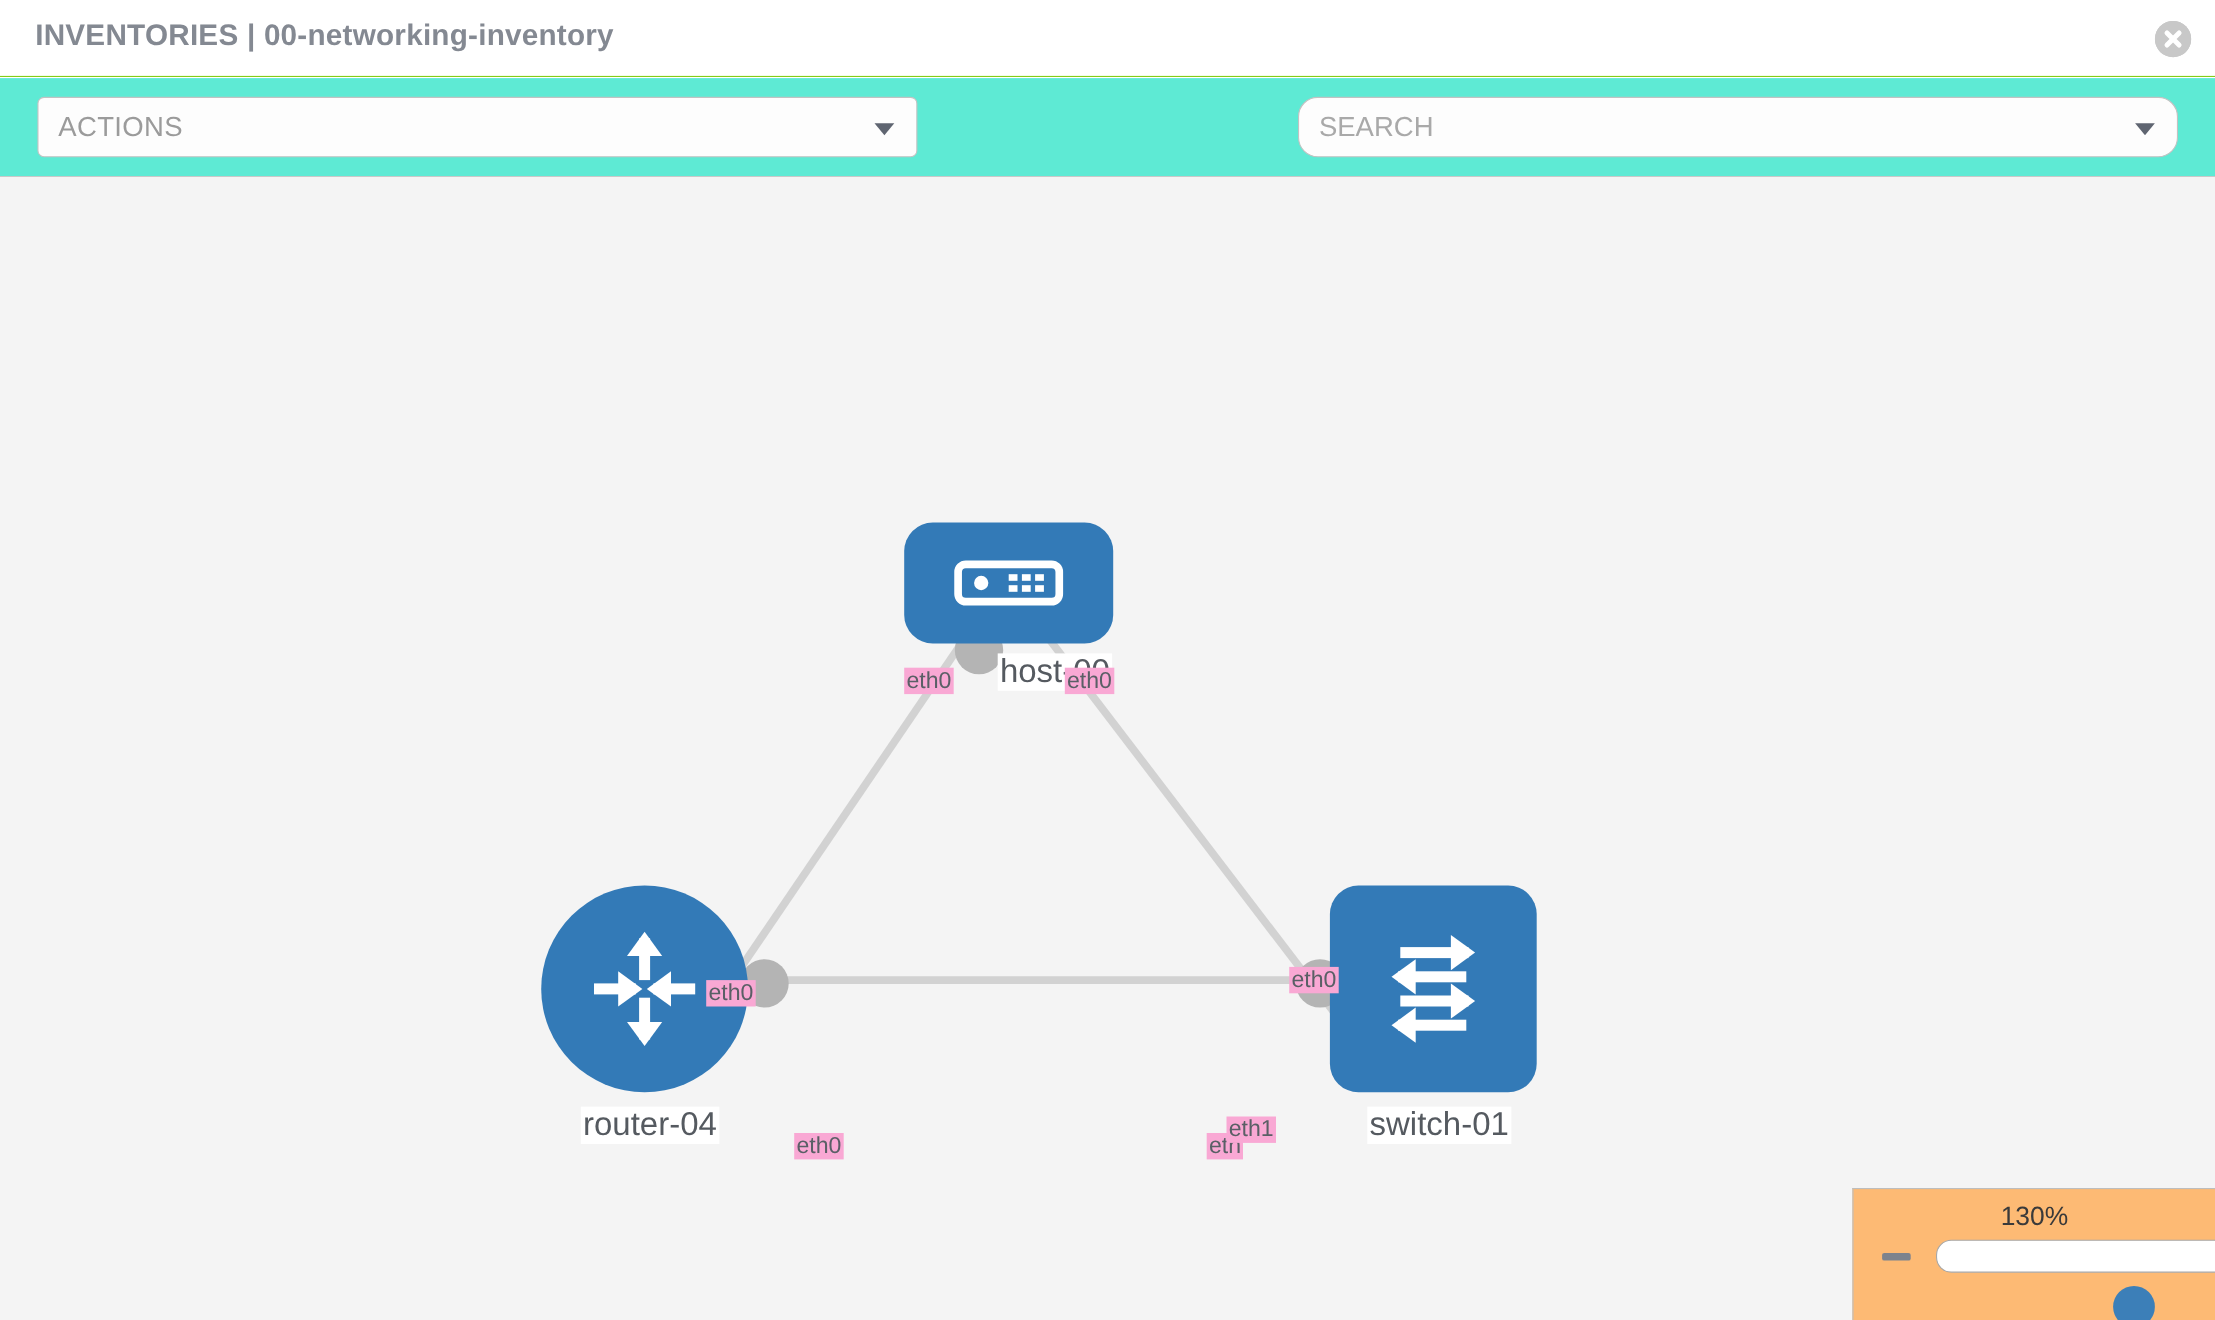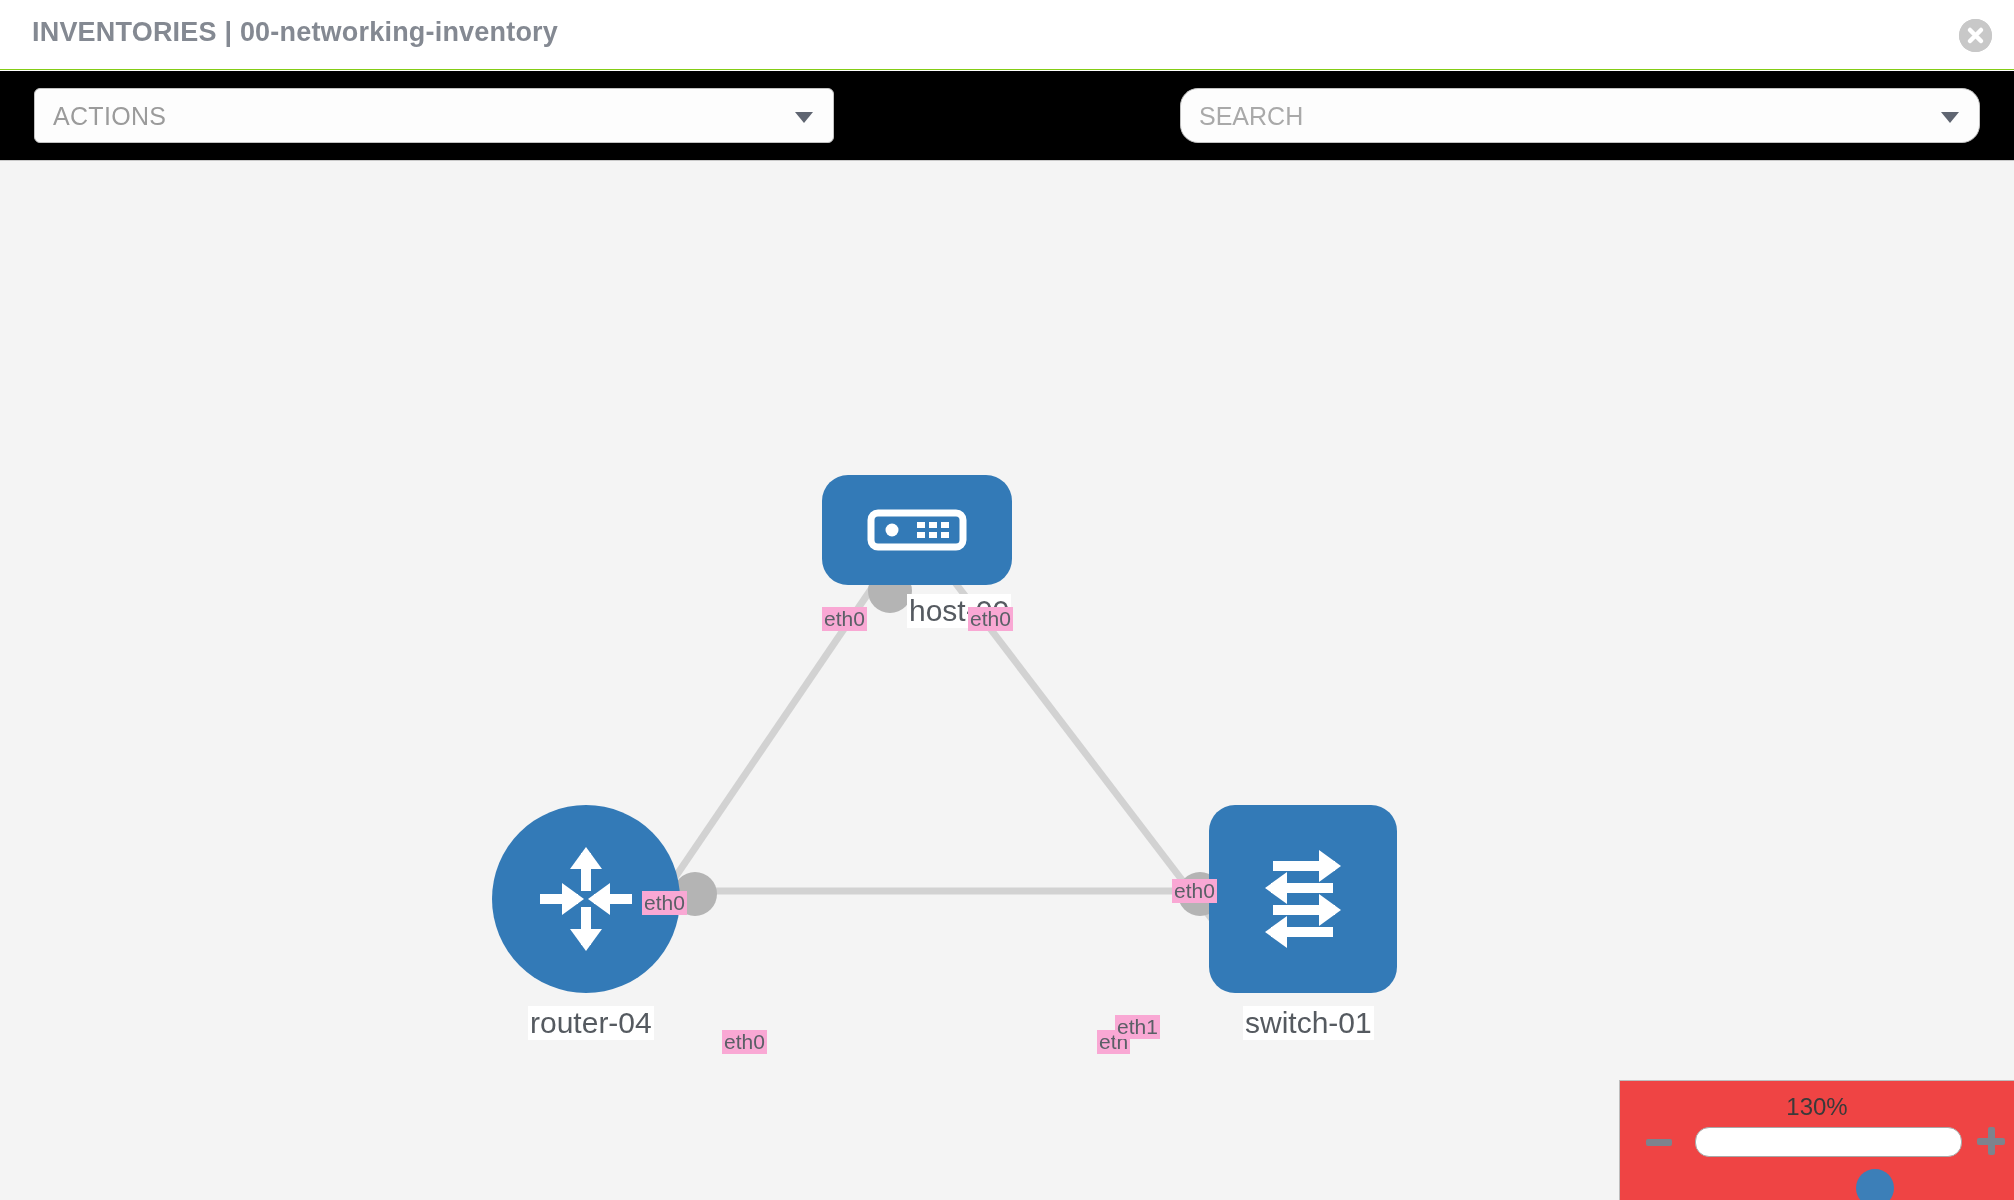--- a/index.html
+++ b/index.html
@@ -29,21 +29,21 @@
     position: absolute; right: 22px; top: 19px;
     width: 33px; height: 33px; border-radius: 50%;
     background: #c8c8c8;
     cursor: pointer;
   }
   .close-btn svg { display:block; }
 
   
   .toolbar {
     position: absolute; left: 0; top: 71px; width: 2014px; height: 90px;
-    background: #000000;
+    background: #5eead4;
     border-bottom: 1px solid #c9c9c9;
     box-sizing: border-box;
   }
   .actions-select {
     position: absolute; left: 34px; top: 17px;
     width: 800px; height: 55px;
     background: #fdfdfd;
     border: 1px solid #c2c2c2;
     border-radius: 6px;
     box-sizing: border-box;
@@ -114,22 +114,22 @@
     position: absolute;
     font-size: 21px; color: #5a5f66;
     background: #f9a8d4;
     white-space: nowrap;
     padding: 0 2px;
   }
 
   
   .zoom-panel {
     position: absolute; right: 0; bottom: 0;
-    width: 395px; height: 120px;
-    background: #ef4444;
+    width: 330px; height: 120px;
+    background: #fdba74;
     border-top: 1px solid #bdbdbd;
     border-left: 1px solid #bdbdbd;
     box-sizing: border-box;
   }
   .zoom-level {
     position: absolute; left: 0; right: 0; top: 12px;
     text-align: center; font-size: 24px; color: #3a3a3a;
   }
   .zoom-minus {
     position: absolute; left: 26px; top: 58px;

